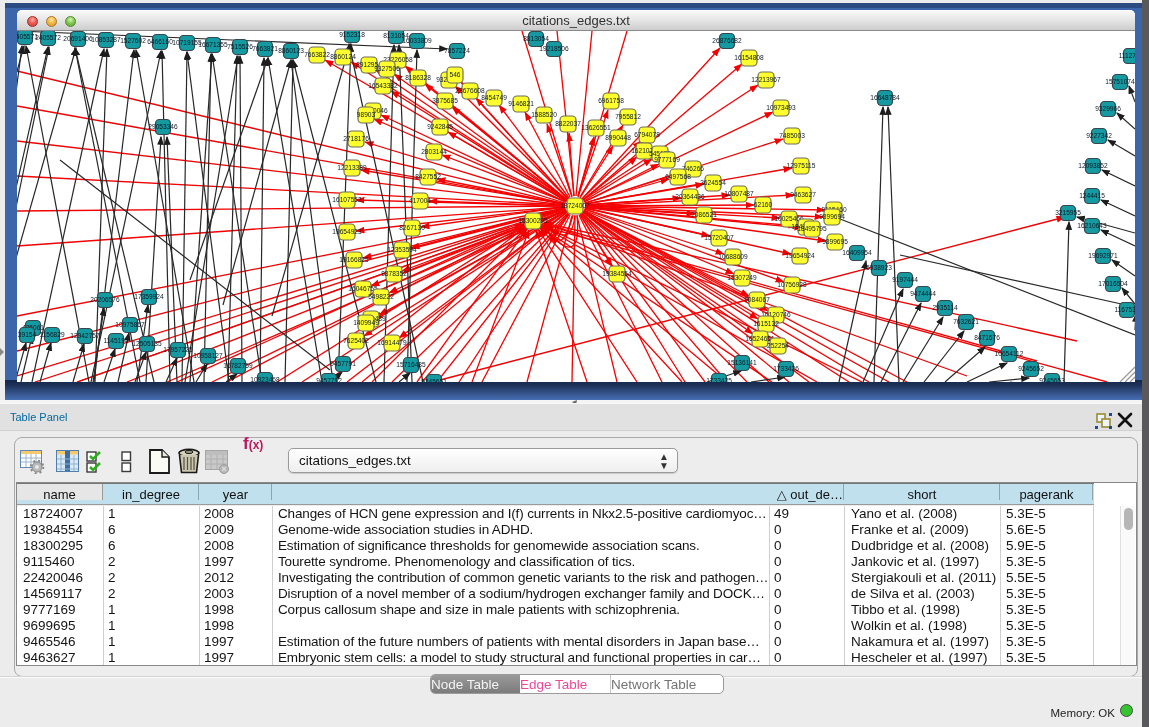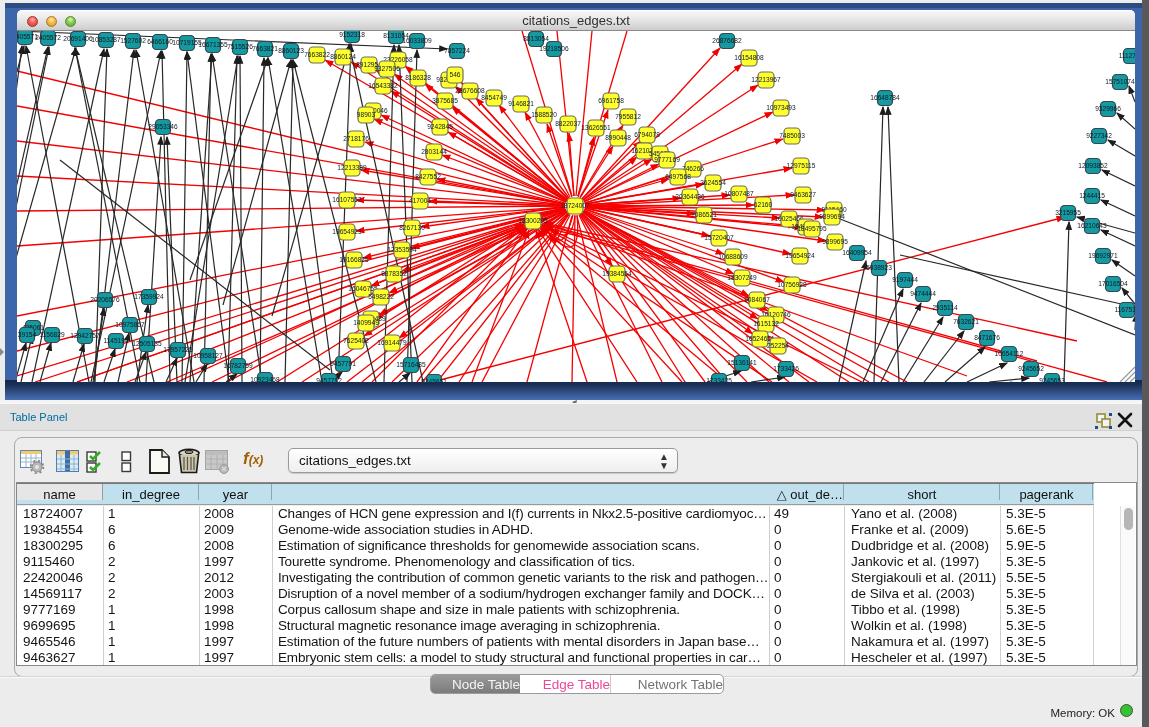--- a/index.html
+++ b/index.html
@@ -39,21 +39,21 @@
 .c0 {left:6px;width:92px} .c1 {left:91px;width:90px} .c2 {left:187px;width:80px}
 .c3 {left:261px;width:492px;letter-spacing:-0.15px} .c4 {left:757px;width:70px} .c5 {left:834px;width:150px}
 .c6 {left:989px;width:100px}
 #tblborder {position:absolute;left:16px;top:482px;width:1121px;height:184px;
   border:1px solid #888;pointer-events:none}
 #vlines {position:absolute;left:17px;top:506px;width:1077px;height:159px;pointer-events:none}
 #scroll {position:absolute;left:1120px;top:506px;width:15px;height:159px;background:#fafafa;border-left:1px solid #e0e0e0}
 #thumb {position:absolute;left:2.5px;top:2px;width:9px;height:22px;background:#b6b6b6;border-radius:5px}
 #tabs {position:absolute;left:430px;top:674px;width:294px;height:20px;border:1px solid #9b9b9b;
   border-radius:5px;background:#fff;font-size:13.5px;overflow:hidden;display:flex}
-#tabs div {height:20px;line-height:19px;text-align:right}
+#tabs div {height:20px;line-height:19px;text-align:left}
 #seg1 {width:89px;background:linear-gradient(#9a9a9a,#787878);color:#f4f4f4}
 #seg2 {width:91px;color:#ec4899;border-right:1px solid #c9c9c9}
 #seg3 {width:112px;color:#737373}
 #tabline {position:absolute;left:0;top:676px;width:1142px;height:2px;
   border-top:1px solid #d4d4d4;border-bottom:1px solid #fbfbfb}
 #mem {position:absolute;right:34px;top:707px;font-size:11.5px;color:#222}
 #memdot {position:absolute;right:16px;top:704px;width:13px;height:13px;border-radius:50%;
   background:#35c42f;border:1.5px solid #4a4a4a}
 .ic {position:absolute}
 </style></head><body>
@@ -633,21 +633,21 @@
   <path d="M2.5,7 L4.5,24.5 L19.5,24.5 L21.5,7" fill="#c9c5ae" stroke="#1a1a1a" stroke-width="1.6"></path>
   <path d="M7,9 v13 M10.5,9 v13 M14,9 v13 M17,9 v13" stroke="#55523f" stroke-width="1.2"></path>
 </svg>
 <svg class="ic" style="left:205px;top:450px" width="25" height="24" viewBox="0 0 25 24">
   <rect x="0.5" y="0.5" width="22" height="19" fill="#c9c9c9" stroke="#a5a5a5"></rect>
   <rect x="1" y="1" width="21" height="4" fill="#bdbdbd"></rect>
   <path d="M1,9 h21 M1,14 h21 M6,5 v14 M12,5 v14 M18,5 v14" stroke="#b0b0b0"></path>
   <circle cx="19" cy="19" r="4.5" fill="#b5b5b5" stroke="#9d9d9d"></circle>
   <path d="M17,17 l4,4 M21,17 l-4,4" stroke="#d8d8d8" stroke-width="1.4"></path>
 </svg>
-<div class="ic" style="left:243px;top:449px;font-size:17px;font-style:italic;font-weight:bold;color:#a16207">f<span style="font-size:12px">(x)</span></div>
+<div class="ic" style="left:243px;top:434px;font-size:17px;font-weight:bold;color:#be185d">f<span style="font-size:12px">(x)</span></div>
 <div id="ddown">
     <div class="t">citations_edges.txt</div>
     <div class="ar">▲<br>▼</div>
   </div>
 
 <div id="thead">
   <div style="left:0;width:86px;background:#e6e6e6;border-right:1px solid #9a9a9a">name</div>
   <div style="left:87px;width:95px">in_degree</div>
   <div style="left:183px;width:72px">year</div>
   <div style="left:753px;width:74px;text-align:right;padding-left:5px">△ out_de…</div>
@@ -715,21 +715,20 @@
       <div class="c2">1998</div>
       <div class="c3">Corpus callosum shape and size in male patients with schizophrenia.</div>
       <div class="c4">0</div>
       <div class="c5">Tibbo et al. (1998)</div>
       <div class="c6">5.3E-5</div>
     </div>
 <div class="tr">
       <div class="c0">9699695</div>
       <div class="c1">1</div>
       <div class="c2">1998</div>
-      <div class="c3">Structural magnetic resonance image averaging in schizophrenia.</div>
       <div class="c4">0</div>
       <div class="c5">Wolkin et al. (1998)</div>
       <div class="c6">5.3E-5</div>
     </div>
 <div class="tr">
       <div class="c0">9465546</div>
       <div class="c1">1</div>
       <div class="c2">1997</div>
       <div class="c3">Estimation of the future numbers of patients with mental disorders in Japan base…</div>
       <div class="c4">0</div>

